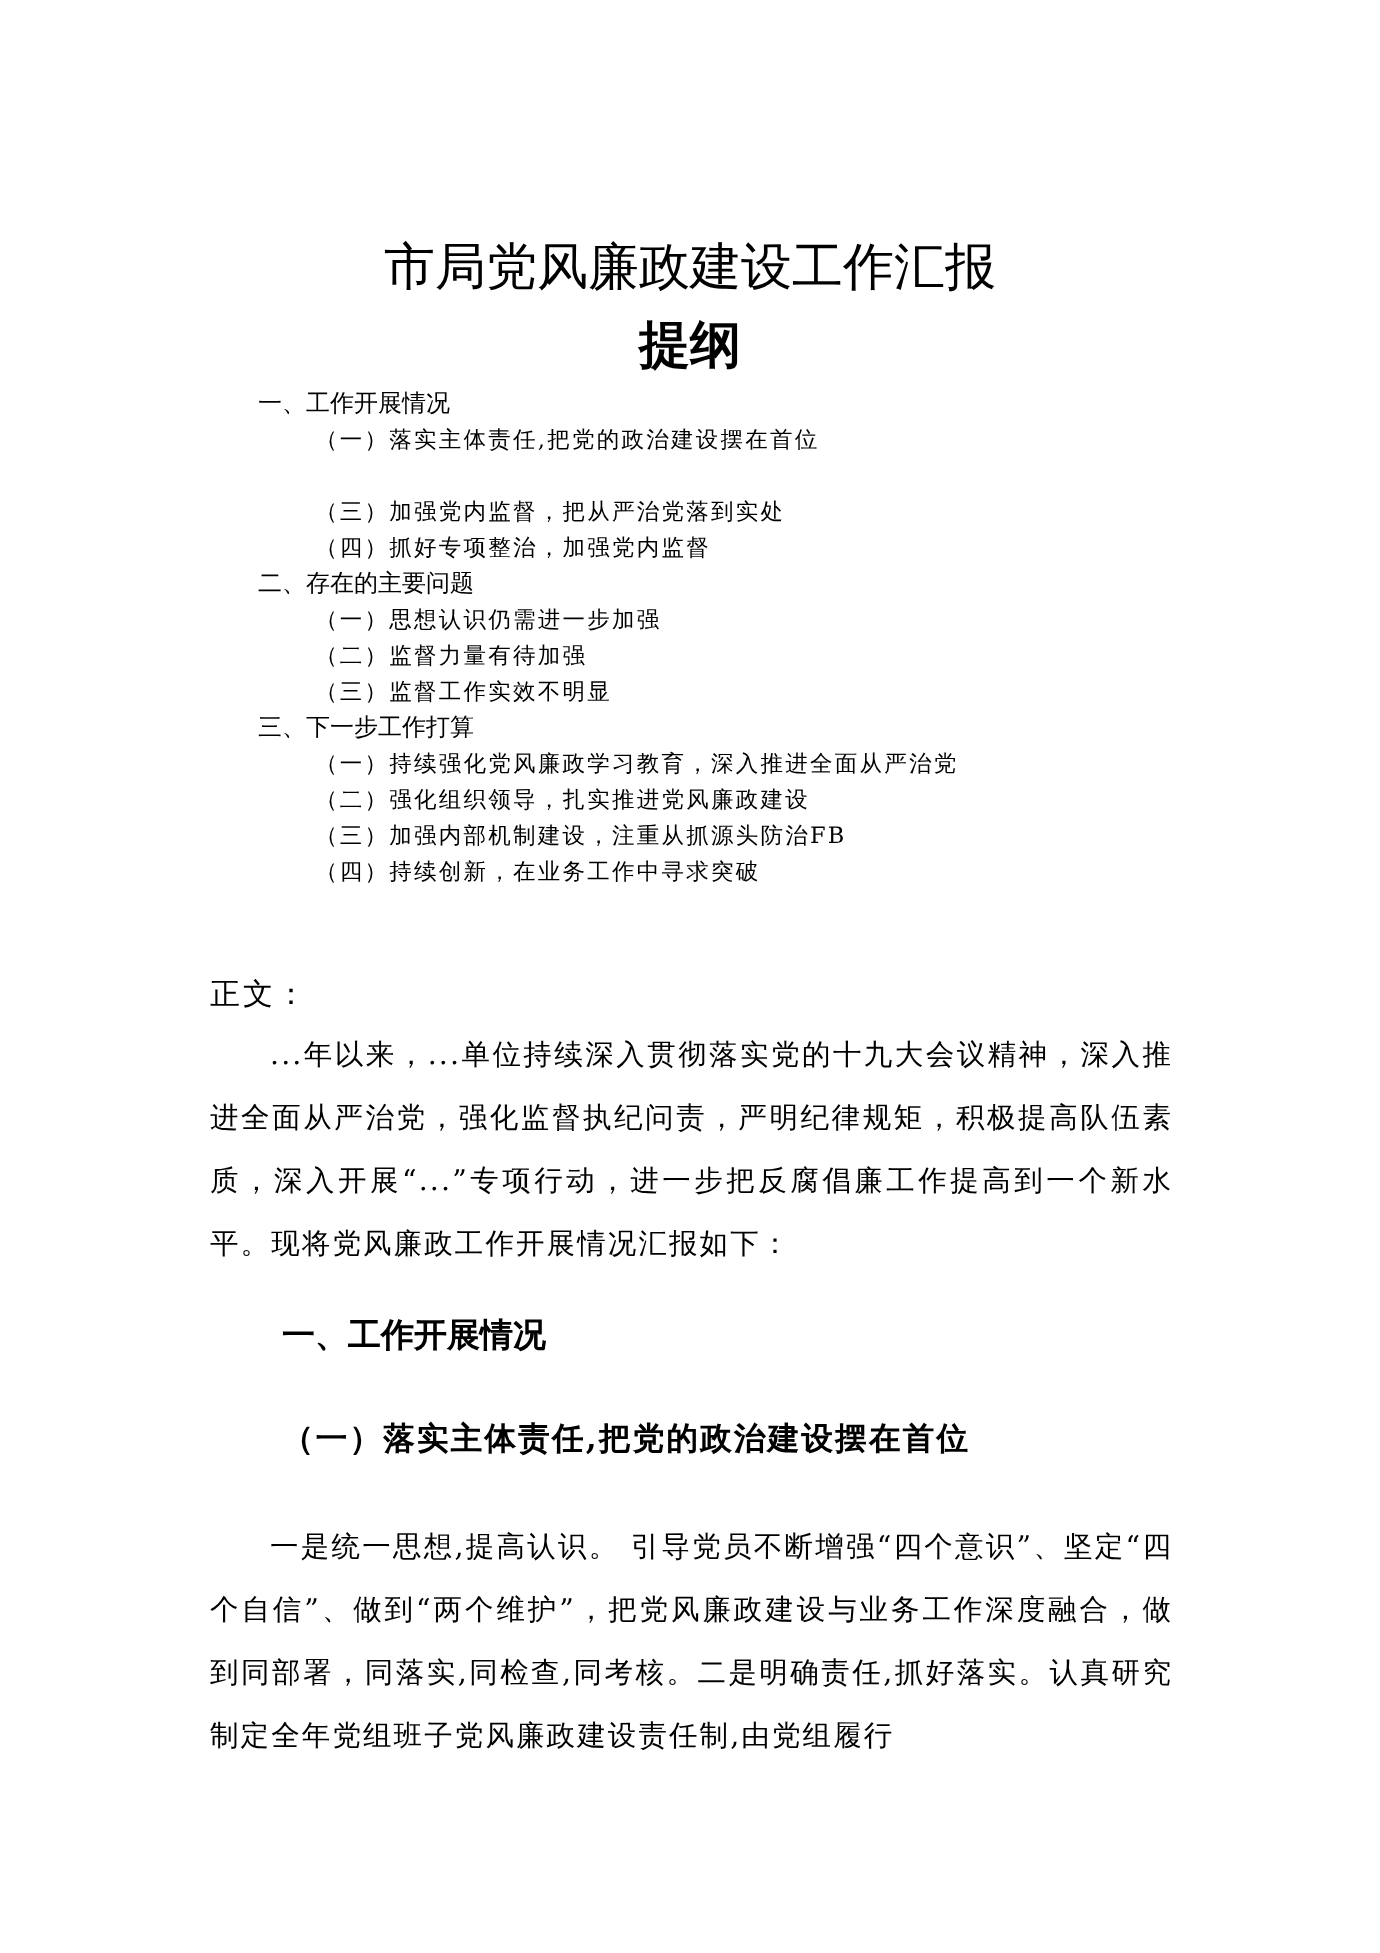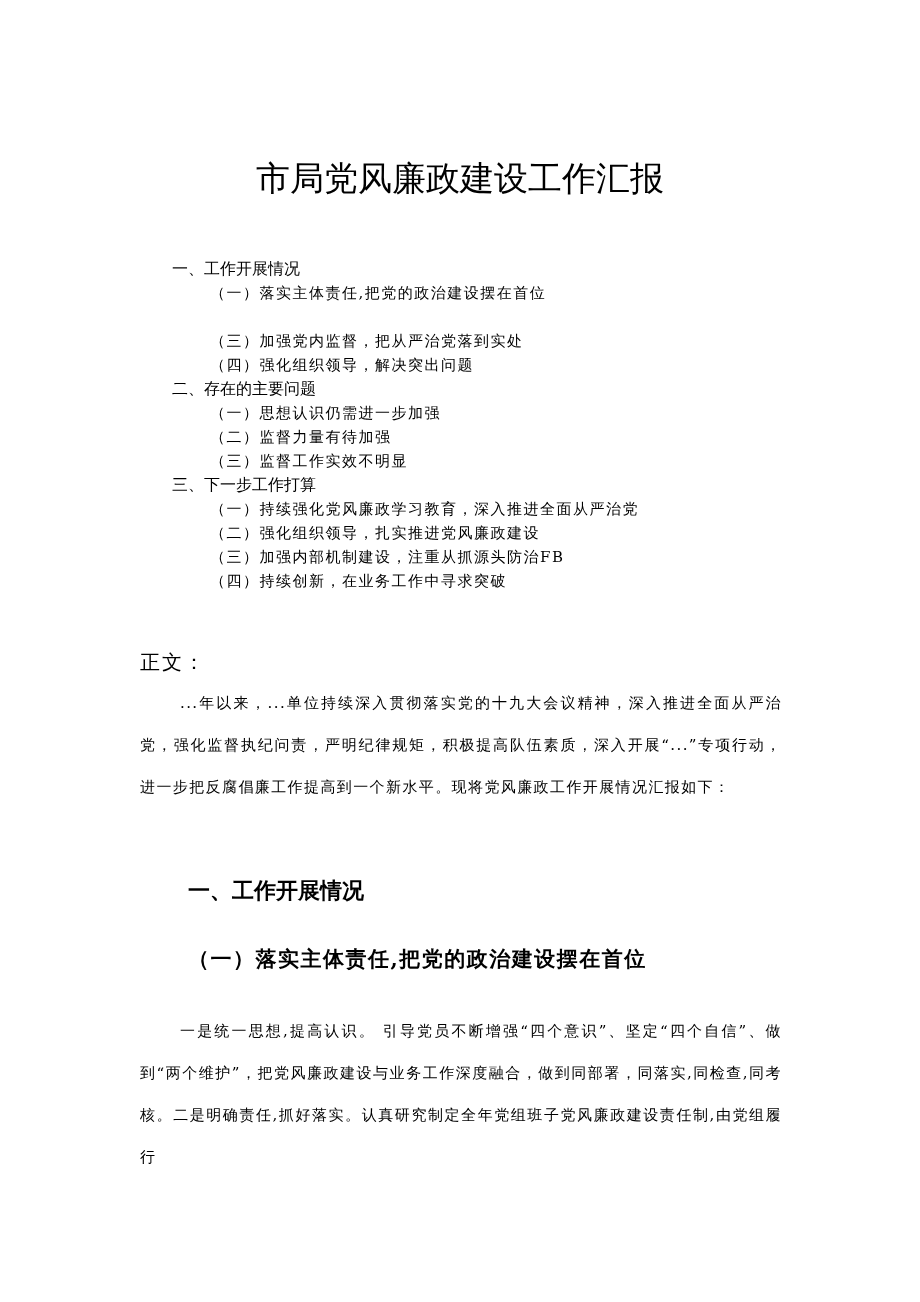--- a/index.html
+++ b/index.html
@@ -18,43 +18,44 @@
   .outline-s {
     position: absolute; left: 210px; font-family: "DejaVu Serif", serif;
     font-size: 15px; line-height: 20px; white-space: nowrap; letter-spacing: 1.5px;
   }
   .label-zw {
     position: absolute; left: 140px; top: 650px; font-family: "DejaVu Serif", serif;
     font-size: 20px; line-height: 24px; letter-spacing: 2px;
   }
   .para {
     position: absolute; left: 140px; width: 642px; font-family: "DejaVu Serif", serif;
-    font-size: 15px; line-height: 42px; text-align: justify; letter-spacing: 1.4px;
+    font-size: 19px; line-height: 42px; text-align: justify; letter-spacing: 1.4px;
     text-indent: 40px;
   }
   .h1 {
     position: absolute; left: 188px; top: 876px; font-family: "DejaVu Sans", sans-serif;
     font-size: 22px; font-weight: bold; line-height: 30px;
   }
   .h2 {
     position: absolute; left: 188px; top: 944px; font-family: "DejaVu Serif", serif;
     font-size: 21px; font-weight: bold; line-height: 30px; letter-spacing: 1.5px;
   }
 </style>
 </head>
 <body>
 
 <div class="page">
 
   <div class="title t1">市局党风廉政建设工作汇报</div>
+  <div class="title t2">提纲</div>
 
   <div class="outline-h" style="top:259px;">一、工作开展情况</div>
   <div class="outline-s" style="top:283px;">（一）落实主体责任,把党的政治建设摆在首位</div>
   <div class="outline-s" style="top:331px;text-align:center;">（三）加强党内监督，把从严治党落到实处</div>
-  <div class="outline-s" style="top:355px;">（四）强化组织领导，解决突出问题</div>
+  <div class="outline-s" style="top:355px;">（四）抓好专项整治，加强党内监督</div>
 
   <div class="outline-h" style="top:379px;">二、存在的主要问题</div>
   <div class="outline-s" style="top:403px;">（一）思想认识仍需进一步加强</div>
   <div class="outline-s" style="top:427px;">（二）监督力量有待加强</div>
   <div class="outline-s" style="top:451px;">（三）监督工作实效不明显</div>
 
   <div class="outline-h" style="top:475px;">三、下一步工作打算</div>
   <div class="outline-s" style="top:499px;">（一）持续强化党风廉政学习教育，深入推进全面从严治党</div>
   <div class="outline-s" style="top:523px;">（二）强化组织领导，扎实推进党风廉政建设</div>
   <div class="outline-s" style="top:547px;">（三）加强内部机制建设，注重从抓源头防治FB</div>

